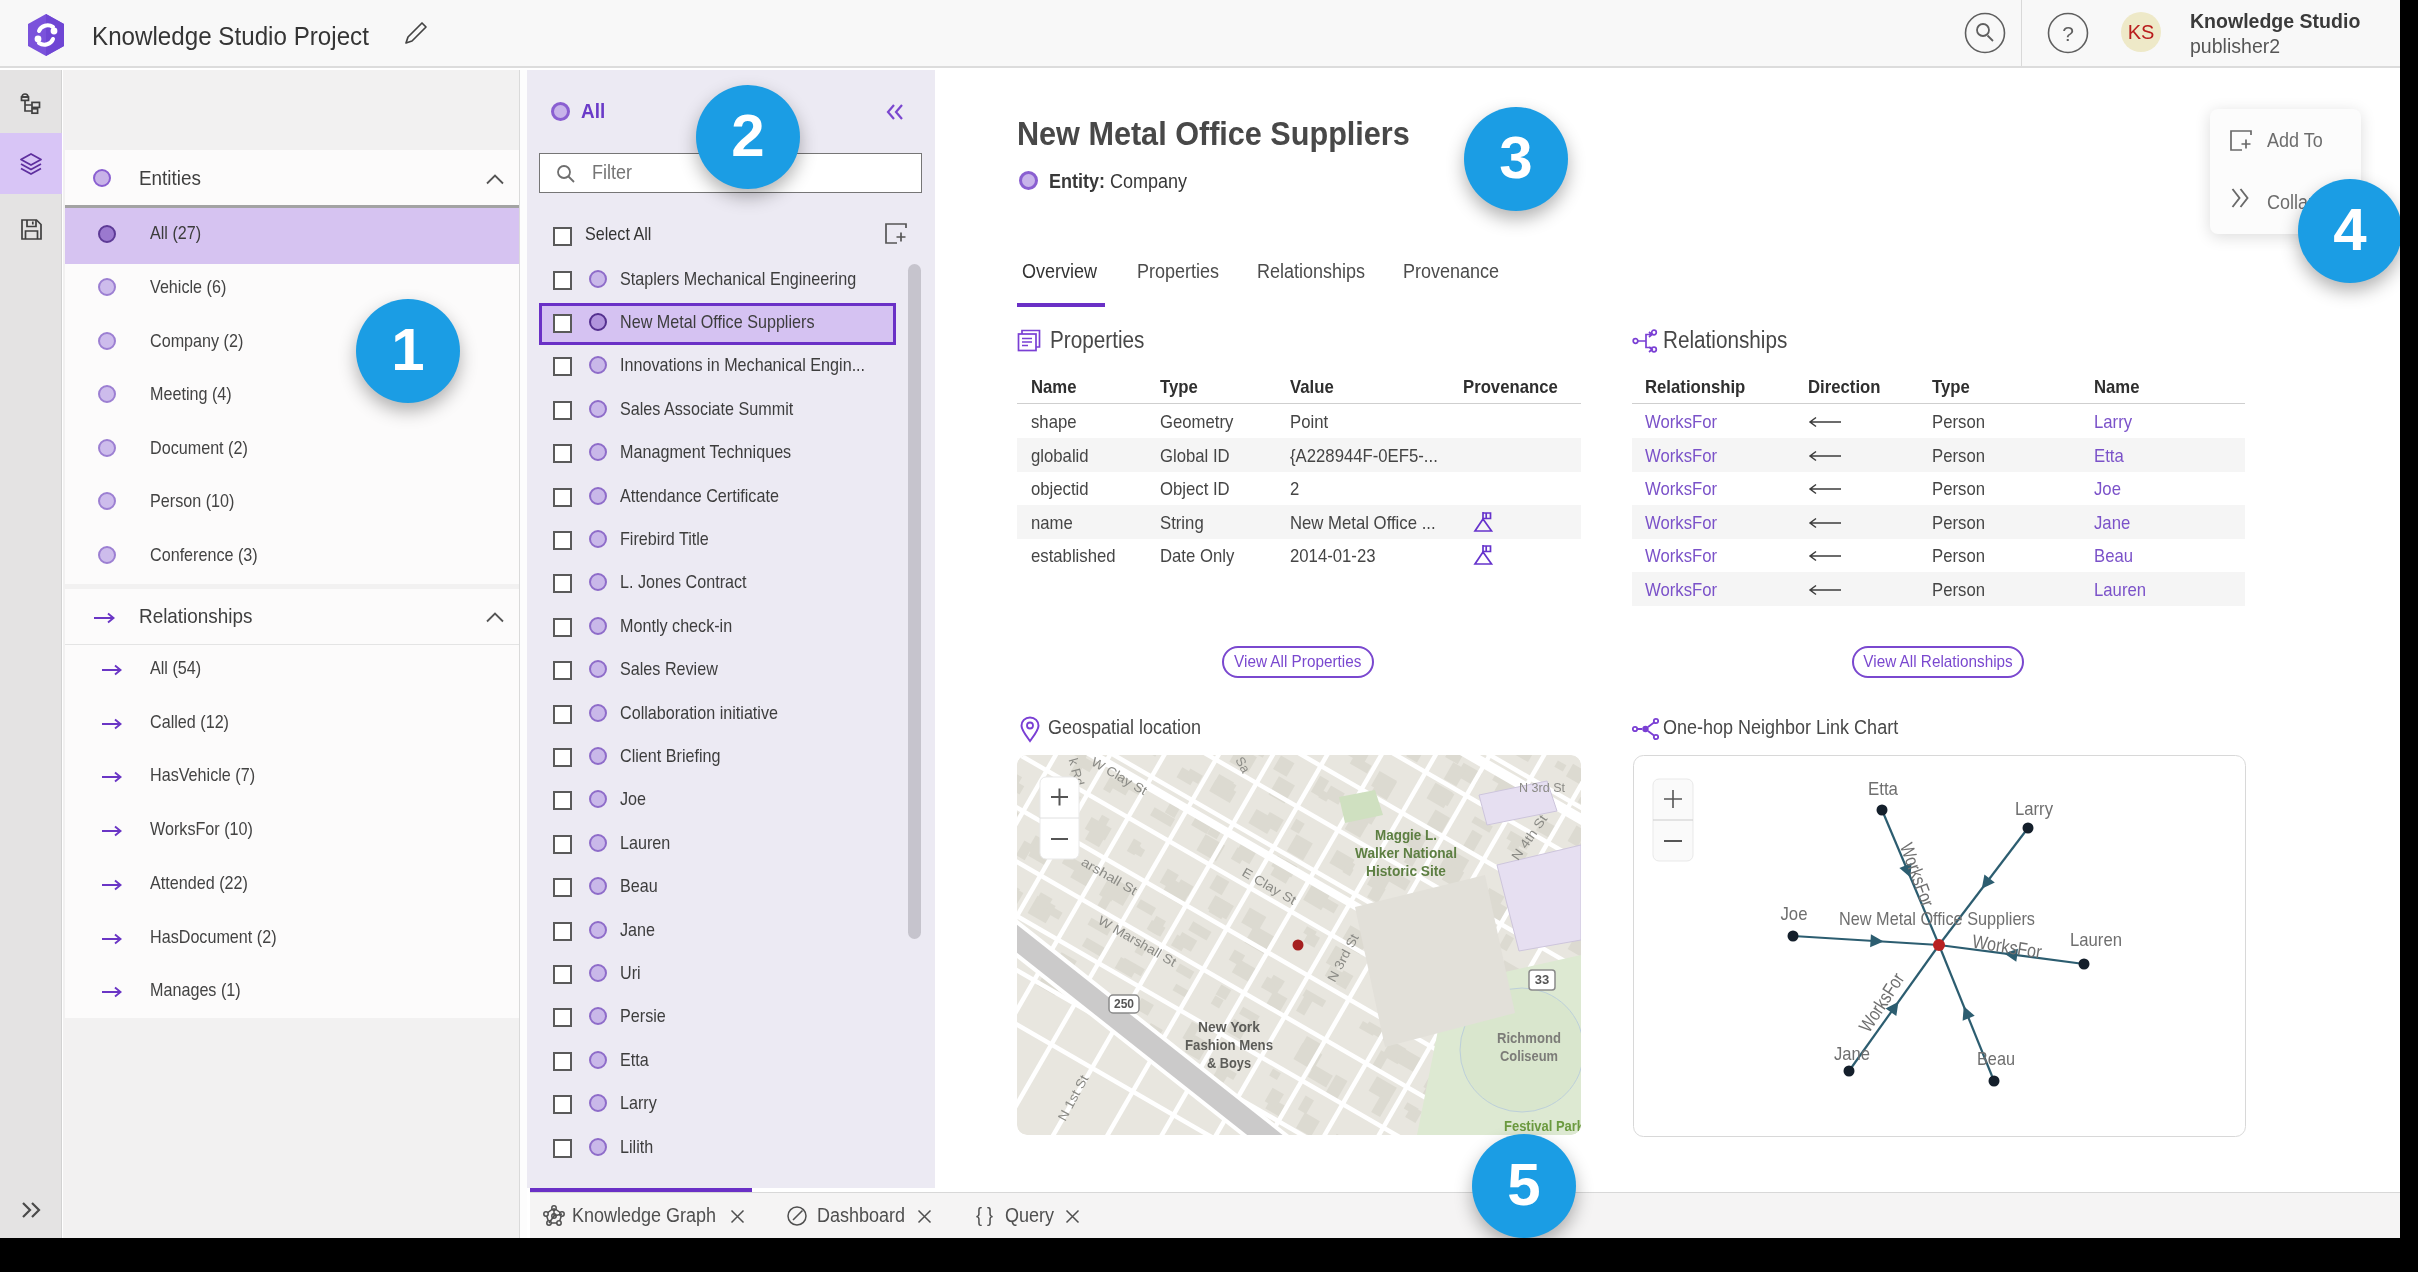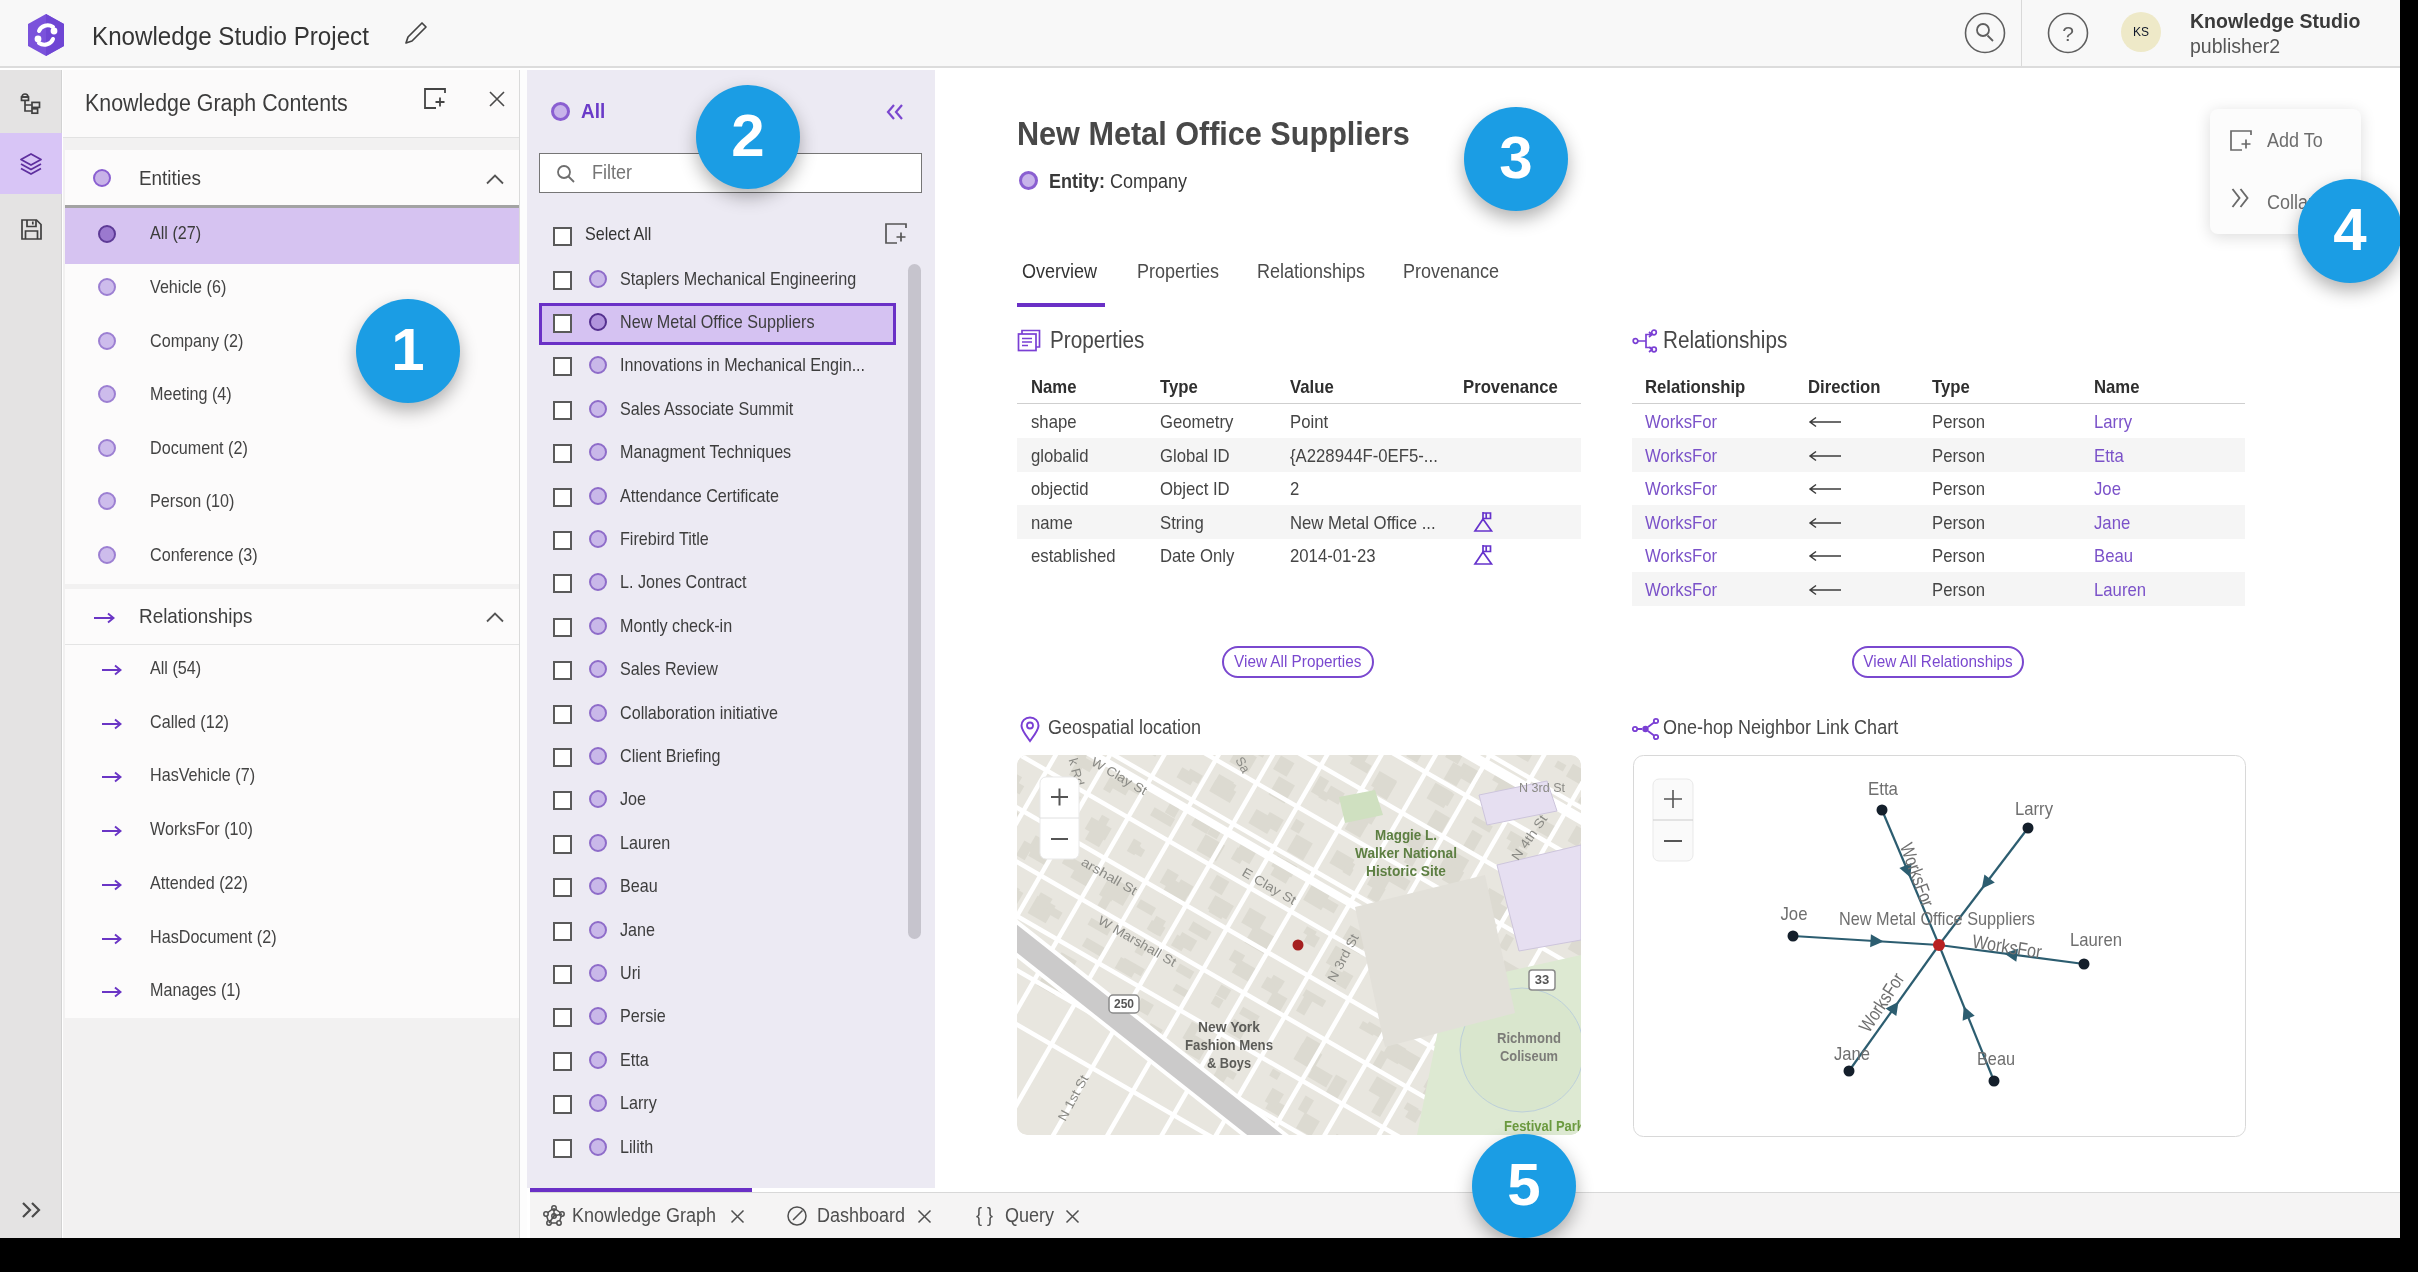--- a/index.html
+++ b/index.html
@@ -37,21 +37,21 @@
     <svg class="abs" style="left:1964px;top:12px;" width="42" height="42" viewBox="0 0 42 42">
       <circle cx="21" cy="21" r="19.5" fill="none" stroke="#5f5f5f" stroke-width="1.6"></circle>
       <circle cx="19" cy="18" r="6" fill="none" stroke="#5f5f5f" stroke-width="1.8"></circle>
       <line x1="23.5" y1="23.5" x2="29" y2="29" stroke="#5f5f5f" stroke-width="1.8"></line>
     </svg>
     <div class="abs" style="left:2021px;top:0;width:1px;height:66px;background:#d9d9d9;"></div>
     <svg class="abs" style="left:2047px;top:12px;" width="42" height="42" viewBox="0 0 42 42">
       <circle cx="21" cy="21" r="19.5" fill="none" stroke="#5f5f5f" stroke-width="1.6"></circle>
       <text x="21" y="28.5" font-size="21" fill="#5f5f5f" text-anchor="middle" font-family="Liberation Sans">?</text>
     </svg>
-    <div class="abs" style="left:2121px;top:12px;width:40px;height:40px;border-radius:50%;background:#eee9c8;color:#0f172a;font-size:12px;text-align:center;line-height:40px;">KS</div>
+    <div class="abs" style="left:2121px;top:12px;width:40px;height:40px;border-radius:50%;background:#eee9c8;color:#b91c1c;font-size:20px;text-align:center;line-height:40px;">KS</div>
     <div class="abs t x93" style="left:2190px;top:9px;font-size:21px;font-weight:bold;color:#3a3a3a;">Knowledge Studio</div>
     <div class="abs t x93" style="left:2190px;top:34px;font-size:21px;color:#565656;">publisher2</div>
   </div>
 
   <div class="abs" style="left:0;top:70px;width:62px;height:1168px;background:#e4e3e3;border-right:1px solid #d2d2d2;">
     <svg class="abs" style="left:19px;top:22px;" width="24" height="24" viewBox="0 0 24 24">
       <g fill="none" stroke="#404040" stroke-width="1.7">
         <path d="M3 5 a3 3 0 0 1 6 0 z"></path>
           <rect x="2.5" y="5" width="7" height="3.4"></rect>
         <path d="M6 8.5 V19 h7 M6 13 h7"></path>
@@ -78,30 +78,20 @@
     </svg>
     <svg class="abs" style="left:20px;top:1131px;" width="24" height="18" viewBox="0 0 24 18">
       <g fill="none" stroke="#4a4a4a" stroke-width="2.2">
         <path d="M3 2 L10 9 L3 16"></path>
           <path d="M12 2 L19 9 L12 16"></path>
       </g>
     </svg>
   </div>
 
   <div class="abs" style="left:63px;top:70px;width:457px;height:1168px;background:#f2f1f1;border-right:1px solid #dadada;">
-    <div class="abs" style="left:0;top:0;width:456px;height:68px;background:#fbfafa;border-bottom:1px solid #e2e2e2;">
-      <div class="abs t x93" style="left:22px;top:20px;font-size:23px;color:#3c3c3c;">Knowledge Graph Contents</div>
-      <svg class="abs" style="left:360px;top:17px;" width="24" height="24" viewBox="0 0 24 24">
-        <path d="M22 6 V2 H2 V21 H13" fill="none" stroke="#444" stroke-width="1.8"></path>
-        <path d="M12.5 15 h9 M17 10.5 v9" fill="none" stroke="#444" stroke-width="1.8"></path>
-      </svg>
-      <svg class="abs" style="left:426px;top:21px;" width="16" height="16" viewBox="0 0 16 16">
-        <path d="M1 1 L15 15 M15 1 L1 15" stroke="#4a4a4a" stroke-width="1.6"></path>
-      </svg>
-    </div>
     <div class="abs" style="left:2px;top:80px;width:454px;height:434px;background:#fcfbfb;">
       <div class="abs" style="left:0;top:0;width:454px;height:58px;border-bottom:3px solid #a3a3a3;">
         <div class="abs ent-circ" style="left:28px;top:19px;"></div>
         <div class="abs t x9" style="left:74px;top:16px;font-size:21px;color:#3f3f3f;">Entities</div>
         <svg class="abs" style="left:420px;top:24px;" width="20" height="11" viewBox="0 0 20 11">
             <path d="M2 9.5 L10 1.5 L18 9.5" fill="none" stroke="#555" stroke-width="1.8"></path>
           </svg>
       </div>
       <div id="p1-entities">
           <div class="abs" style="left:0;top:58px;width:454px;height:56px;background:#d6c3f1;">

